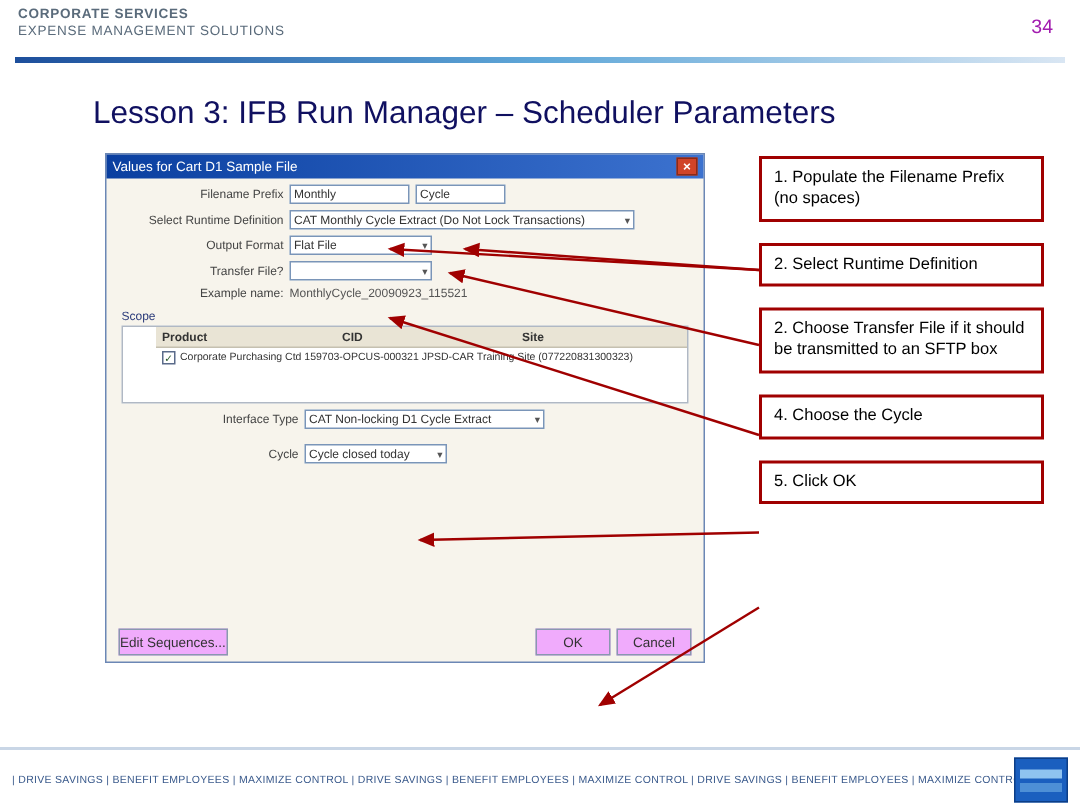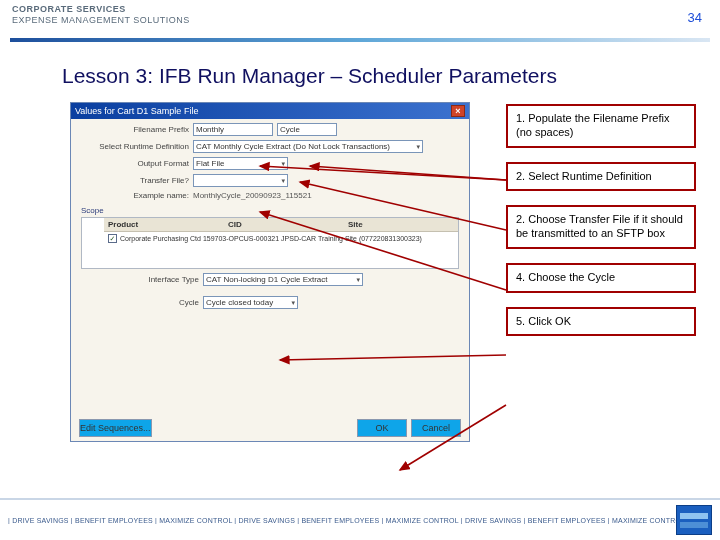--- a/index.html
+++ b/index.html
@@ -13,21 +13,21 @@
   .header {
     height: 38px;
     padding: 4px 12px 0 12px;
     display: flex;
     justify-content: space-between;
     align-items: flex-start;
   }
   .header-left { font-size: 9px; color: #5a6b7b; letter-spacing: 0.5px; }
   .header-left .line1 { font-weight: bold; }
   .header-left .line2 { font-weight: normal; margin-top:1px;}
-  .page-num { font-size: 13px; color: #1d4ed8; margin-right: 6px; margin-top:6px;}
+  .page-num { font-size: 13px; color: #a21caf; margin-right: 6px; margin-top:6px;}
   .header-rule {
     height: 4px;
     margin: 0 10px 0 10px;
     background: linear-gradient(to right, #1d4f9c 0%, #5fa7d8 50%, #d9e6f3 100%);
   }
   .title {
     font-size: 21px;
     color: #101060;
     padding: 22px 0 14px 62px;
     font-weight: normal;
@@ -93,21 +93,21 @@
   .sc1{width:120px;} .sc2{width:120px;} .sc3{flex:1;}
   .scope-row { display:flex; font-size:7px; padding:2px 4px; align-items:center; gap:3px;}
   .chk { width:9px; height:9px; border:1px solid #5a6b8a; background:#fff; display:inline-flex; align-items:center; justify-content:center; font-size:7px; color:#2a5a2a;}
   .filters-area { margin: 0 10px; }
   .btnbar {
     position:absolute; bottom:4px; right:8px;
     display:flex; gap:4px;
   }
   .winbtn {
     height:18px; min-width:50px;
-    border:1px solid #8a98af; background:#0ea5e9;
+    border:1px solid #8a98af; background:#f0abfc;
     font-size:9px; display:flex; align-items:center; justify-content:center;
     color:#333;
   }
   .editseq {
     position:absolute; bottom:4px; left:8px;
   }
   
   .callouts {
     position:absolute; right: 24px; top: 2px;
     width: 190px;

